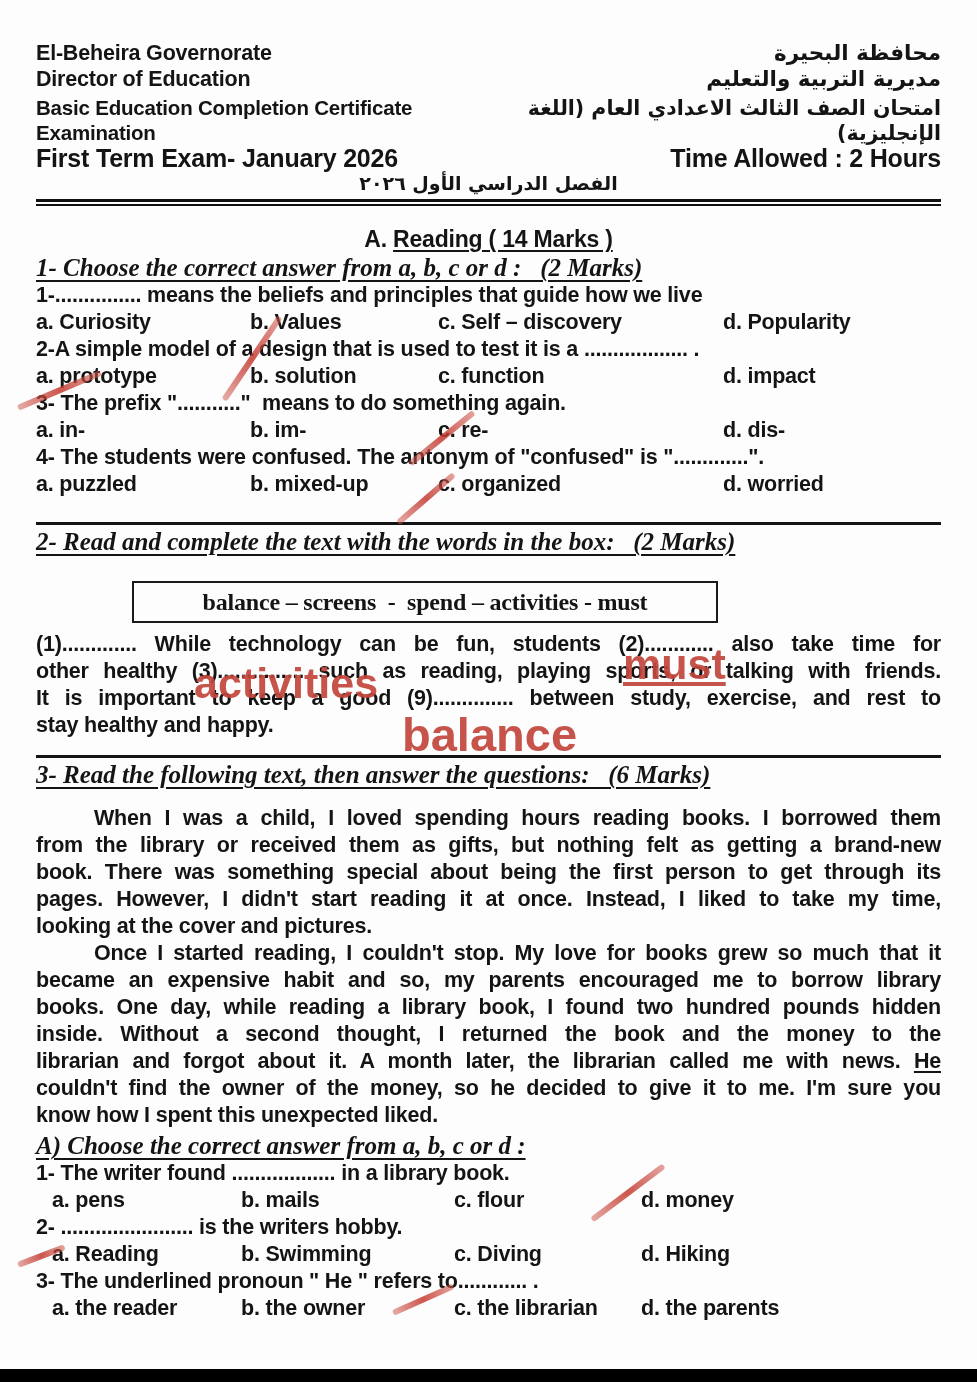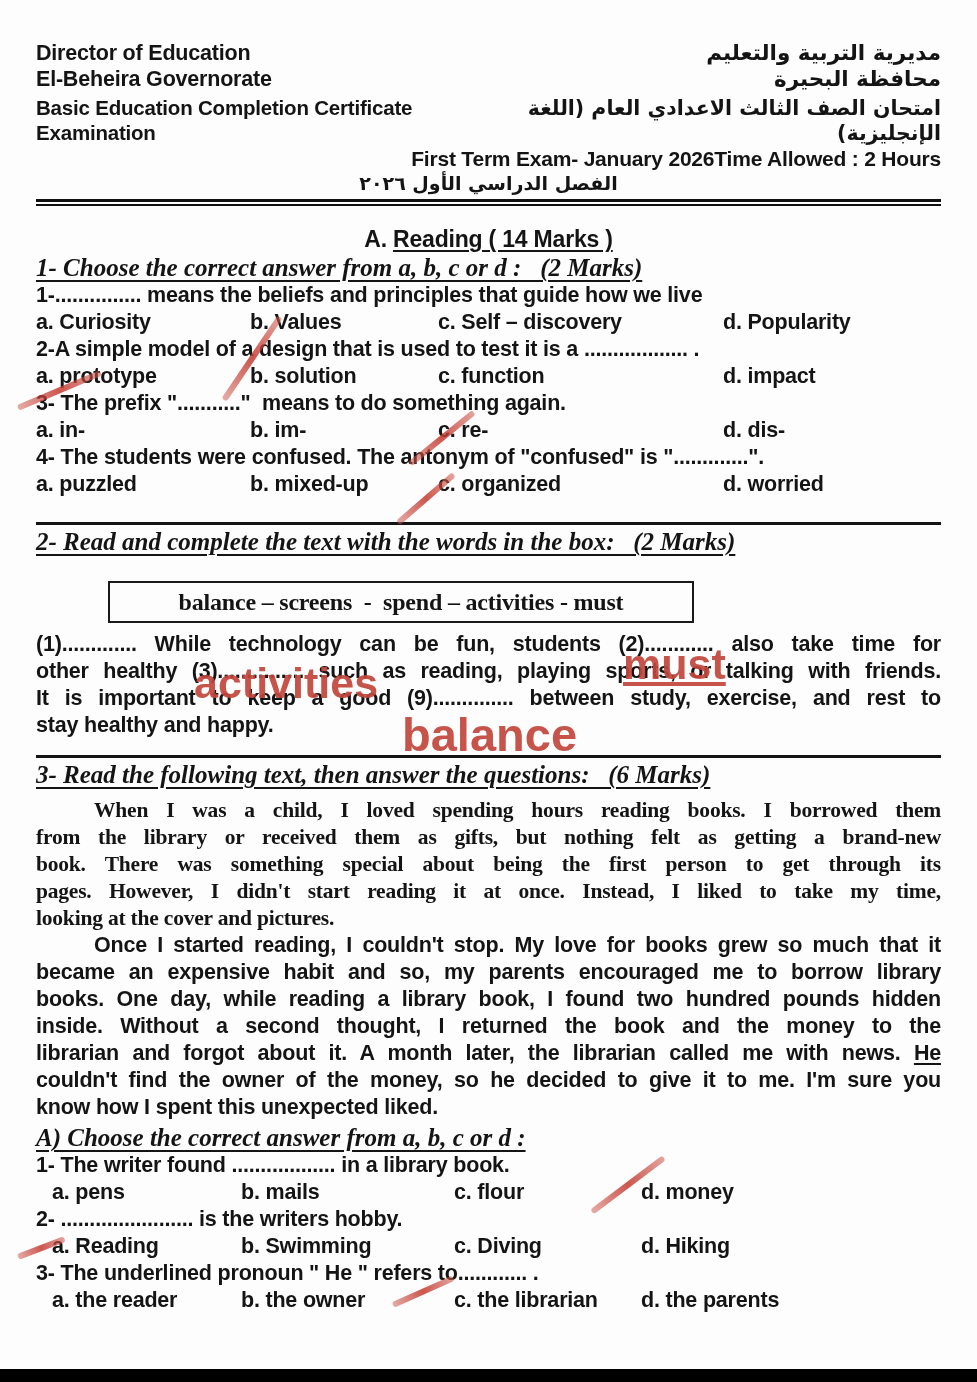--- a/index.html
+++ b/index.html
@@ -7,21 +7,21 @@
     width:977px;height:1382px;position:relative;overflow:hidden;
     background:#fdfdfd;color:#141414;
     font-family:"Liberation Sans",sans-serif;font-weight:700;
     letter-spacing:-0.2px;
   }
   .page{padding:40px 36px 0 36px;position:relative;}
   
   .hdr-row{display:flex;justify-content:space-between;align-items:baseline;line-height:26px;font-size:21.5px;}
   .arabic{font-family:"DejaVu Sans",sans-serif;font-weight:700;direction:rtl;}
   .hdr-l3{display:flex;justify-content:space-between;align-items:baseline;line-height:25px;font-size:20.5px;margin-top:3px;}
-  .hdr-l4{display:flex;justify-content:flex-end;align-items:baseline;line-height:25px;font-size:21px;}
+  .hdr-l4{display:flex;justify-content:space-between;align-items:baseline;line-height:25px;font-size:25px;}
   .hdr-l5{text-align:center;font-size:19px;line-height:24px;}
   .drule{margin-top:4px;}
   .drule .t{height:3px;background:#111;}
   .drule .b{height:2px;background:#111;margin-top:2px;}
   
   .reading-head{text-align:center;font-size:23px;line-height:24px;margin-top:21px;}
   .und{text-decoration:underline;text-decoration-thickness:2px;text-underline-offset:3px;}
   .sec-head{
     font-family:"Liberation Serif",serif;font-style:italic;font-weight:700;
     font-size:25px;line-height:28px;letter-spacing:0;
@@ -32,28 +32,28 @@
   .stem{font-size:21.5px;line-height:27px;white-space:nowrap;}
   .optrow{font-size:21.5px;line-height:27px;position:relative;white-space:nowrap;}
   .optrow span{display:inline-block;vertical-align:baseline;}
   .c1{width:214px;} .c2{width:188px;} .c3{width:285px;}
   .d1{width:189px;margin-left:16px;} .d2{width:213px;} .d3{width:187px;}
   .rule{height:3px;background:#141414;}
   .rule-a{margin-top:24px;}
   .rule-b{margin-top:16px;}
   
   .word-box{
-    width:582px;margin-left:72px;margin-top:25px;
+    width:582px;margin-left:96px;margin-top:25px;
     border:2px solid #1a1a1a;padding:6px 0;text-align:center;
     font-family:"Liberation Serif",serif;font-size:24px;font-weight:700;line-height:26px;
   }
   
   .para{font-size:21.5px;line-height:27px;}
   .cloze{position:relative;margin-top:8px;}
-  .p1{margin-top:8px;font-family:Liberation Serif, serif;}
+  .p1{margin-top:16px;}
   .jline{text-align:justify;text-align-last:justify;}
   .jlast{text-align:left;}
   .indent{text-indent:58px;}
   .uword{text-decoration:underline;text-decoration-thickness:2px;text-underline-offset:3px;}
   
   .red{position:absolute;color:#c2463c;font-weight:700;line-height:1;opacity:0.92;letter-spacing:0;}
   .a-screens{left:-20px;top:12px;font-size:43px;}
   .a-must{left:587px;top:12px;font-size:43px;text-decoration:underline;}
   .a-activities{left:158px;top:31px;font-size:43px;}
   .a-balance{left:366px;top:80px;font-size:47px;}
@@ -70,26 +70,26 @@
   .chk6{left:-18px;top:21px;width:50px;transform:rotate(-21deg);}
   .chk7{left:357px;top:15px;width:66px;transform:rotate(-24deg);}
   .bottom-bar{position:absolute;left:0;right:0;bottom:0;height:13px;background:#000;}
 </style>
 </head>
 <body>
 
 <div class="page">
 
   <div class="hdr-row">
+    <span>El-Beheira Governorate</span>
+    <span class="arabic">محافظة البحيرة</span>
+  </div>
+  <div class="hdr-row">
     <span>Director of Education</span>
     <span class="arabic">مديرية التربية والتعليم</span>
-  </div>
-  <div class="hdr-row">
-    <span>El-Beheira Governorate</span>
-    <span class="arabic">محافظة البحيرة</span>
   </div>
   <div class="hdr-l3">
     <span>Basic Education Completion Certificate Examination</span>
     <span class="arabic">امتحان الصف الثالث الاعدادي العام (اللغة الإنجليزية)</span>
   </div>
   <div class="hdr-l4">
     <span>First Term Exam- January 2026</span>
     <span>Time Allowed : 2 Hours</span>
   </div>
   <div class="hdr-l5 arabic">الفصل الدراسي الأول ٢٠٢٦</div>

